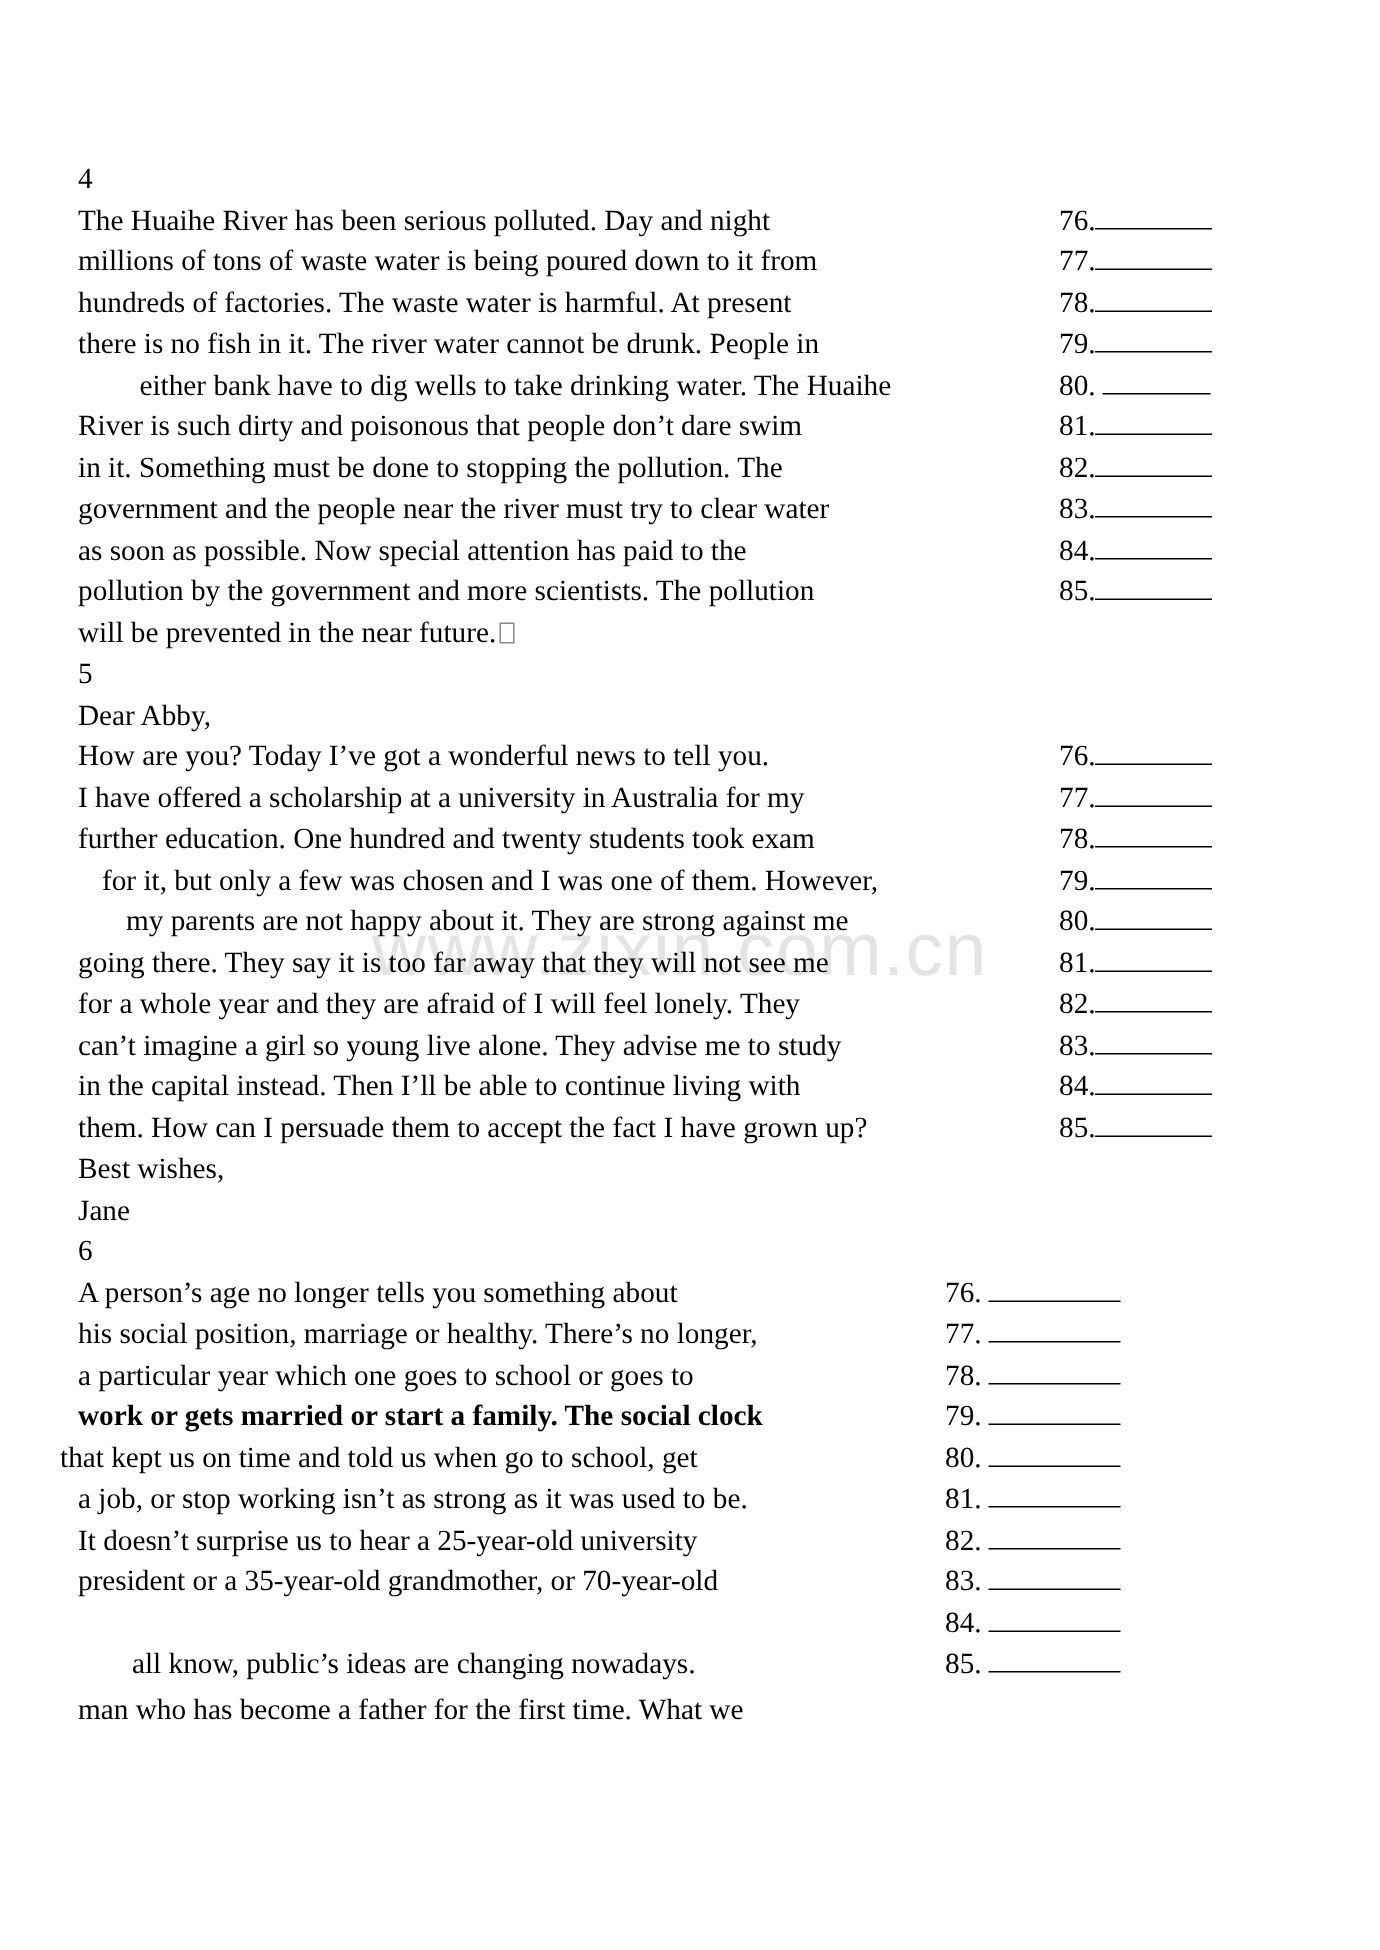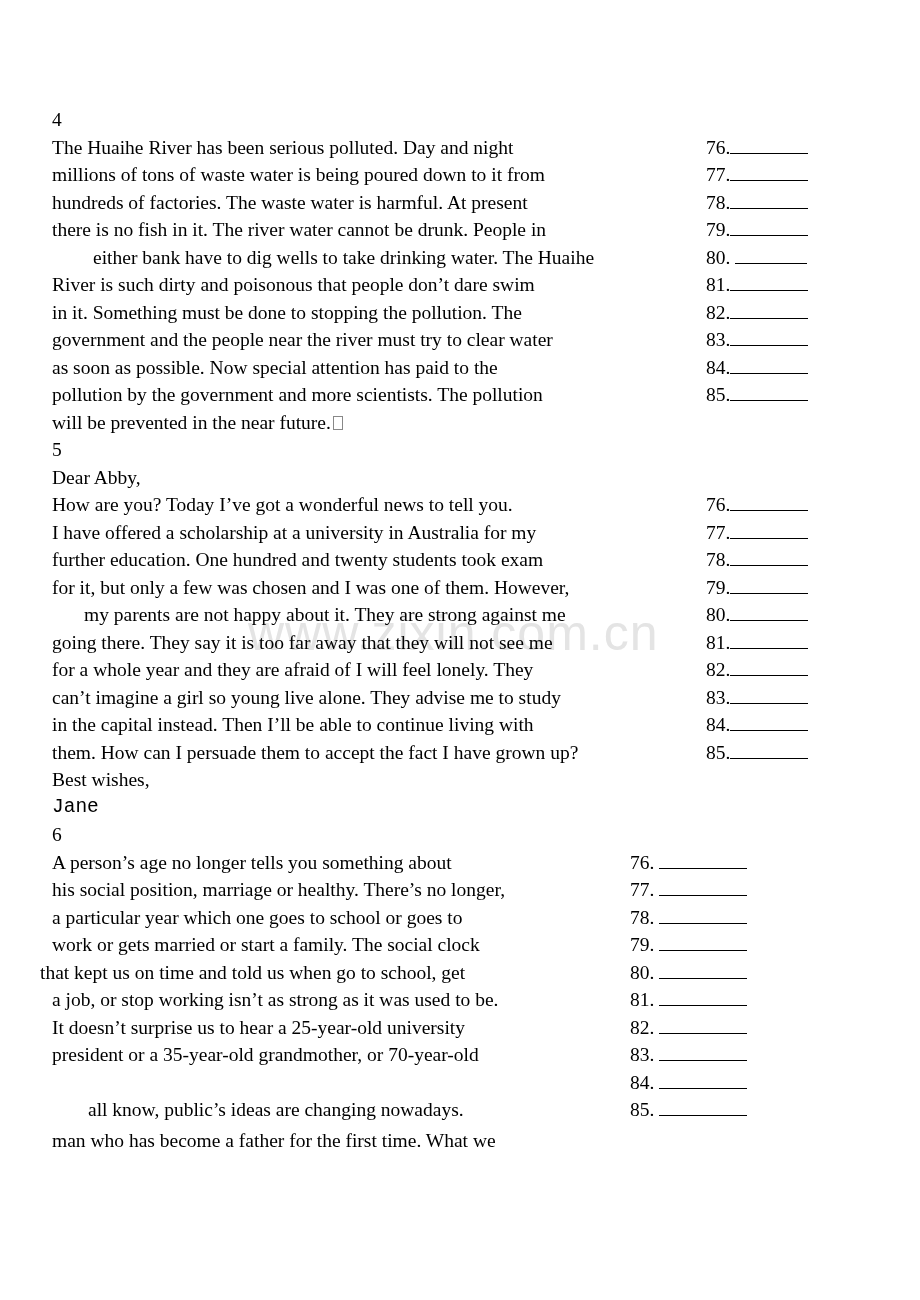--- a/index.html
+++ b/index.html
@@ -64,44 +64,44 @@
     <div class="line" style="left: 706px; top: 271px;"><span>81.</span><span class="blank" style="width: 78px;"></span></div>
     <div class="line" style="left: 706px; top: 298.5px;"><span>82.</span><span class="blank" style="width: 78px;"></span></div>
     <div class="line" style="left: 706px; top: 326px;"><span>83.</span><span class="blank" style="width: 78px;"></span></div>
     <div class="line" style="left: 706px; top: 353.5px;"><span>84.</span><span class="blank" style="width: 78px;"></span></div>
     <div class="line" style="left: 706px; top: 381px;"><span>85.</span><span class="blank" style="width: 78px;"></span></div>
     <div class="line" style="left: 52px; top: 436px;">5</div>
     <div class="line" style="left: 52px; top: 463.5px;">Dear Abby,</div>
     <div class="line" style="left: 52px; top: 491px; text-align: center;">How are you? Today I’ve got a wonderful news to tell you.</div>
     <div class="line" style="left: 52px; top: 518.5px;">I have offered a scholarship at a university in Australia for my</div>
     <div class="line" style="left: 52px; top: 546px;">further education. One hundred and twenty students took exam</div>
-    <div class="line" style="left: 52px; top: 573.5px; text-align: right;">for it, but only a few was chosen and I was one of them. However,</div>
+    <div class="line" style="left: 68px; top: 573.5px; text-align: right;">for it, but only a few was chosen and I was one of them. However,</div>
     <div class="line" style="left: 52px; top: 601px; margin-left: 32px;">my parents are not happy about it. They are strong against me</div>
     <div class="line" style="left: 52px; top: 628.5px;">going there. They say it is too far away that they will not see me</div>
     <div class="line" style="left: 52px; top: 656px;">for a whole year and they are afraid of I will feel lonely. They</div>
     <div class="line" style="left: 52px; top: 683.5px;">can’t imagine a girl so young live alone. They advise me to study</div>
     <div class="line" style="left: 52px; top: 711px;">in the capital instead. Then I’ll be able to continue living with</div>
     <div class="line" style="left: 52px; top: 738.5px;">them. How can I persuade them to accept the fact I have grown up?</div>
     <div class="line" style="left: 706px; top: 491px;"><span>76.</span><span class="blank" style="width: 78px;"></span></div>
     <div class="line" style="left: 706px; top: 518.5px;"><span>77.</span><span class="blank" style="width: 78px;"></span></div>
     <div class="line" style="left: 706px; top: 546px;"><span>78.</span><span class="blank" style="width: 78px;"></span></div>
     <div class="line" style="left: 706px; top: 573.5px;"><span>79.</span><span class="blank" style="width: 78px;"></span></div>
     <div class="line" style="left: 706px; top: 601px;"><span>80.</span><span class="blank" style="width: 78px;"></span></div>
     <div class="line" style="left: 706px; top: 628.5px;"><span>81.</span><span class="blank" style="width: 78px;"></span></div>
     <div class="line" style="left: 706px; top: 656px;"><span>82.</span><span class="blank" style="width: 78px;"></span></div>
     <div class="line" style="left: 706px; top: 683.5px;"><span>83.</span><span class="blank" style="width: 78px;"></span></div>
     <div class="line" style="left: 706px; top: 711px;"><span>84.</span><span class="blank" style="width: 78px;"></span></div>
     <div class="line" style="left: 706px; top: 738.5px;"><span>85.</span><span class="blank" style="width: 78px;"></span></div>
     <div class="line" style="left: 52px; top: 766px;">Best wishes,</div>
-    <div class="line" style="left: 52px; top: 793.5px; font-family: Liberation Mono, monospace;">Jane</div>
+    <div class="line" style="left: 52px; top: 793.5px;">Jane</div>
     <div class="line" style="left: 52px; top: 821px;">6</div>
     <div class="line" style="left: 52px; top: 848.5px;">A person’s age no longer tells you something about</div>
     <div class="line" style="left: 52px; top: 876px;">his social position, marriage or healthy. There’s no longer,</div>
     <div class="line" style="left: 52px; top: 903.5px;">a particular year which one goes to school or goes to</div>
-    <div class="line" style="left: 52px; top: 931px;">work or gets married or start a family. The social clock</div>
+    <div class="line" style="left: 52px; top: 931px; font-weight: bold;">work or gets married or start a family. The social clock</div>
     <div class="line" style="left: 40px; top: 958.5px;">that kept us on time and told us when go to school, get</div>
     <div class="line" style="left: 52px; top: 986px;">a job, or stop working isn’t as strong as it was used to be.</div>
     <div class="line" style="left: 52px; top: 1013.5px;">It doesn’t surprise us to hear a 25-year-old university</div>
     <div class="line" style="left: 52px; top: 1041px;">president or a 35-year-old grandmother, or 70-year-old</div>
     <div class="line" style="left: 52px; top: 1083px; margin-top: 44px;">man who has become a father for the first time. What we</div>
     <div class="line" style="left: 52px; top: 1096px; margin-left: 36px;">all know, public’s ideas are changing nowadays.</div>
     <div class="line" style="left: 630px; top: 848.5px;"><span>76. </span><span class="blank" style="width: 88px;"></span></div>
     <div class="line" style="left: 630px; top: 876px;"><span>77. </span><span class="blank" style="width: 88px;"></span></div>
     <div class="line" style="left: 630px; top: 903.5px;"><span>78. </span><span class="blank" style="width: 88px;"></span></div>
     <div class="line" style="left: 630px; top: 931px;"><span>79. </span><span class="blank" style="width: 88px;"></span></div>

